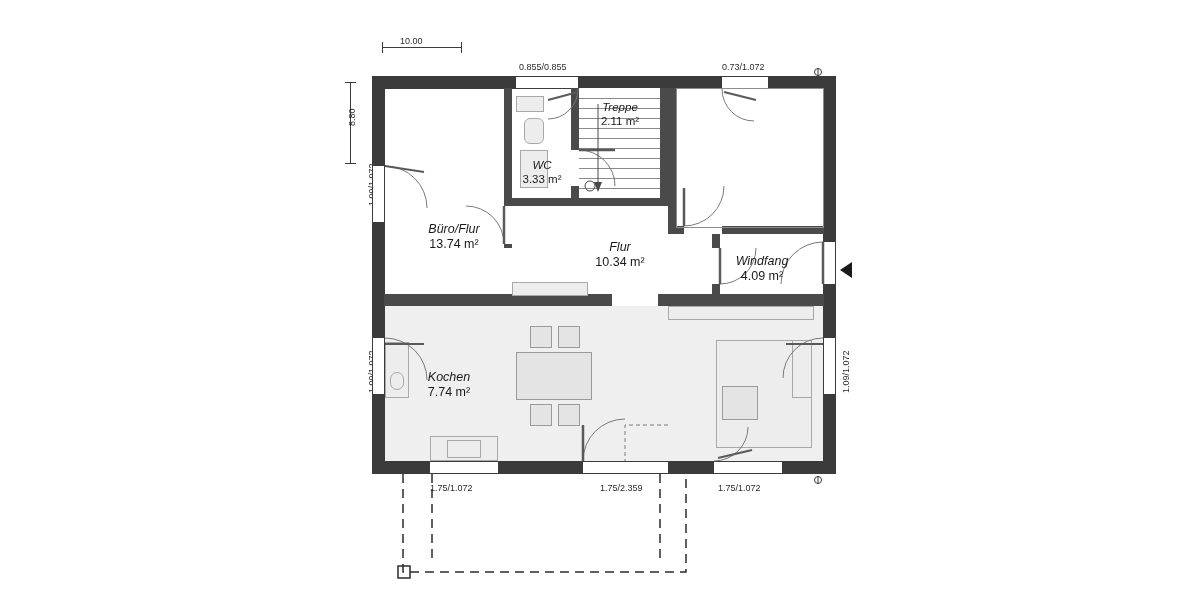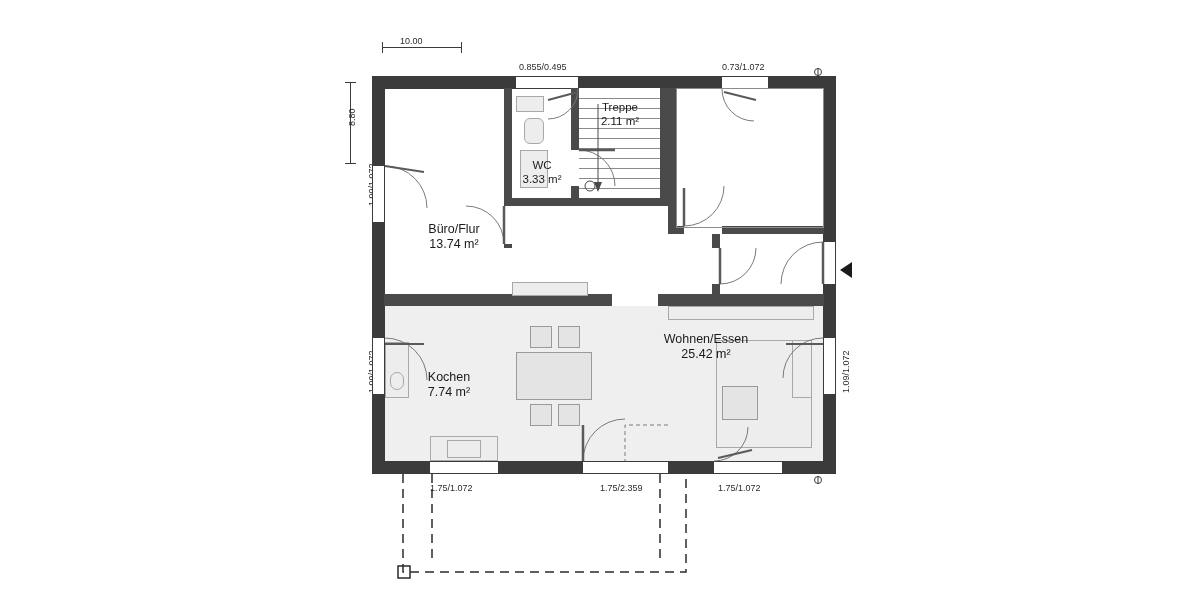--- a/index.html
+++ b/index.html
@@ -52,21 +52,21 @@
   
   .room-label {
     position: absolute;
     text-align: center;
     line-height: 1.22;
     font-size: 12.5px;
     color: #1a1a1a;
     white-space: nowrap;
     pointer-events: auto;
   }
-  .room-label .nm { display: block; }
+  .room-label .nm { display: block; font-style: italic; }
   .room-label .ar { display: block; }
   .room-label.small { font-size: 11.5px; }
 
   
   .dim {
     position: absolute;
     font-size: 9px;
     color: #2b2b2b;
     white-space: nowrap;
   }
@@ -124,21 +124,21 @@
 </head>
 <body>
 
 <div id="plan">
 
   <div class="dimline-h" style="left:382px; top:47px; width:80px;"></div>
   <div class="tick" style="left:382px; top:42px; width:1px; height:11px;"></div>
   <div class="tick" style="left:461px; top:42px; width:1px; height:11px;"></div>
   <div class="dim" style="left:400px; top:36px;">10.00</div>
 
-  <div class="dim" style="left:519px; top:62px;">0.855/0.495</div>
+  <div class="dim" style="left:519px; top:62px;">0.855/0.855</div>
   <div class="dim" style="left:722px; top:62px;">0.73/1.072</div>
 
   <div class="dimline-v" style="left:350px; top:82px; width:1px; height:82px;"></div>
   <div class="tick" style="left:345px; top:82px; width:11px; height:1px;"></div>
   <div class="tick" style="left:345px; top:163px; width:11px; height:1px;"></div>
   <div class="dim vert" style="left:347px; top:126px;">8.80</div>
 
   <div class="dim vert" style="left:367px; top:206px;">1.09/1.072</div>
   <div class="dim vert" style="left:367px; top:393px;">1.09/1.072</div>
   <div class="dim vert" style="left:841px; top:393px;">1.09/1.072</div>
@@ -294,25 +294,29 @@
     <span class="nm">WC</span>
     <span class="ar">3.33 m²</span>
   </div>
 
   <div class="room-label small" style="left:578px; top:100px; width:84px;">
     <span class="nm">Treppe</span>
     <span class="ar">2.11 m²</span>
   </div>
 
 
-
+  <div class="room-label" style="left:570px; top:240px; width:100px;">
+    <span class="nm">Flur</span>
+    <span class="ar">10.34 m²</span>
+  </div>
+
+  <div class="room-label" style="left:710px; top:254px; width:104px;">
+    <span class="nm">Windfang</span>
+    <span class="ar">4.09 m²</span>
+  </div>
 
   <div class="room-label" style="left:404px; top:370px; width:90px;">
     <span class="nm">Kochen</span>
     <span class="ar">7.74 m²</span>
   </div>
 
-  <div class="room-label" style="left:638px; top:332px; width:136px;">
-    <span class="nm">Wohnen/Essen</span>
-    <span class="ar">25.42 m²</span>
-  </div>
 
 </div>
 
 </body></html>

